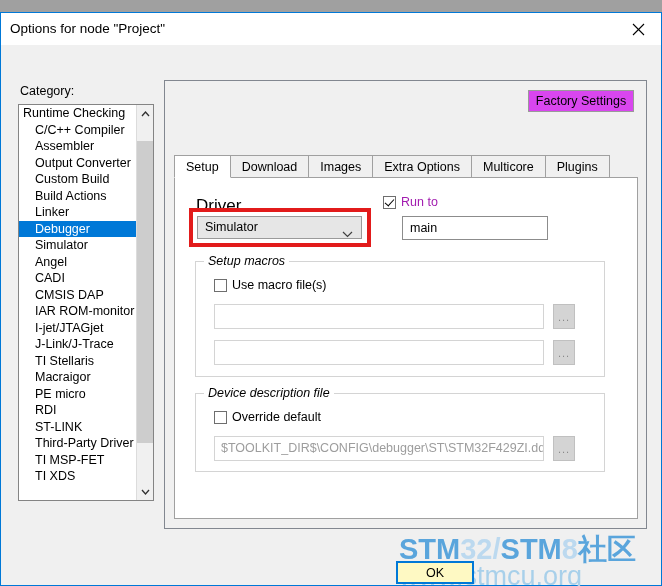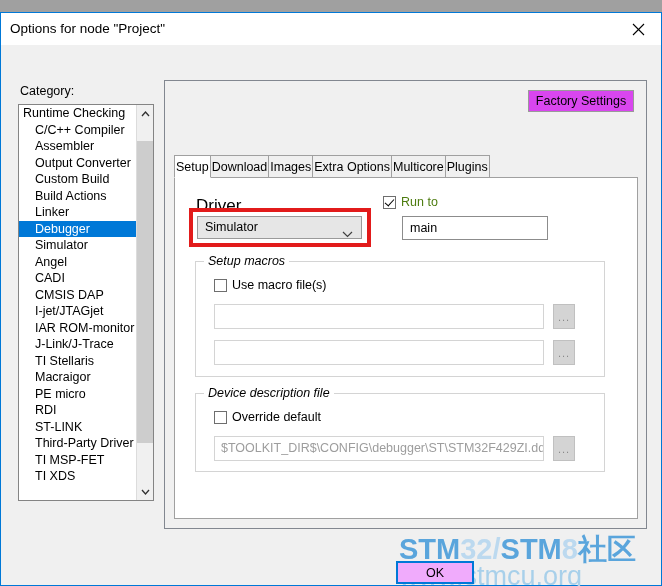--- a/index.html
+++ b/index.html
@@ -120,21 +120,21 @@
   
   #tabstrip {
     position: absolute;
     left: 9px; top: 74px;
     width: 464px; height: 23px;
   }
   .tab {
     position: relative;
     float: left;
     height: 23px;
-    padding: 0 1px;
+    padding: 0 11px;
     line-height: 22px;
     font-size: 12.5px;
     color: #000;
     background: #f0f0f0;
     border: 1px solid #a0a0a0;
     border-left: none;
     cursor: pointer;
     white-space: nowrap;
   }
   .tab:first-child { border-left: 1px solid #a0a0a0; }
@@ -199,21 +199,21 @@
     content: "";
     position: absolute;
     left: 3px; top: 0px;
     width: 4px; height: 8px;
     border: solid #000;
     border-width: 0 1.6px 1.6px 0;
     transform: rotate(42deg);
   }
   #runto-check .lbl {
     margin-left: 5px;
-    font-size: 12.5px; color: #4d7c0f;
+    font-size: 12.5px; color: #a21caf;
   }
   #runto-input {
     position: absolute;
     left: 227px; top: 38px;
     width: 146px; height: 24px;
     background: #ffffff;
     border: 1px solid #8c8c8c;
   }
   #runto-input .ival {
     position: absolute;
@@ -265,21 +265,21 @@
     color: #8a8a8a;
     letter-spacing: 1px;
     cursor: pointer;
   }
 
   
   #ok-btn {
     position: absolute;
     left: 395px; top: 549px;
     width: 78px; height: 23px;
-    background: #f0abfc;
+    background: #fef9c3;
     border: 2px solid #0078d7;
     display: flex; align-items: center; justify-content: center;
     font-size: 12.5px; color: #000;
     cursor: pointer;
   }
   #cancel-btn {
     position: absolute;
     left: 486px; top: 549px;
     width: 78px; height: 23px;
     background: #e3e3e3;
@@ -340,22 +340,22 @@
         <div class="cat-item indent">Assembler</div>
         <div class="cat-item indent">Output Converter</div>
         <div class="cat-item indent">Custom Build</div>
         <div class="cat-item indent">Build Actions</div>
         <div class="cat-item indent">Linker</div>
         <div class="cat-item indent selected">Debugger</div>
         <div class="cat-item indent">Simulator</div>
         <div class="cat-item indent">Angel</div>
         <div class="cat-item indent">CADI</div>
         <div class="cat-item indent">CMSIS DAP</div>
+        <div class="cat-item indent">IAR ROM-monitor</div>
         <div class="cat-item indent">I-jet/JTAGjet</div>
-        <div class="cat-item indent">IAR ROM-monitor</div>
         <div class="cat-item indent">J-Link/J-Trace</div>
         <div class="cat-item indent">TI Stellaris</div>
         <div class="cat-item indent">Macraigor</div>
         <div class="cat-item indent">PE micro</div>
         <div class="cat-item indent">RDI</div>
         <div class="cat-item indent">ST-LINK</div>
         <div class="cat-item indent">Third-Party Driver</div>
         <div class="cat-item indent">TI MSP-FET</div>
         <div class="cat-item indent">TI XDS</div>
       </div>

